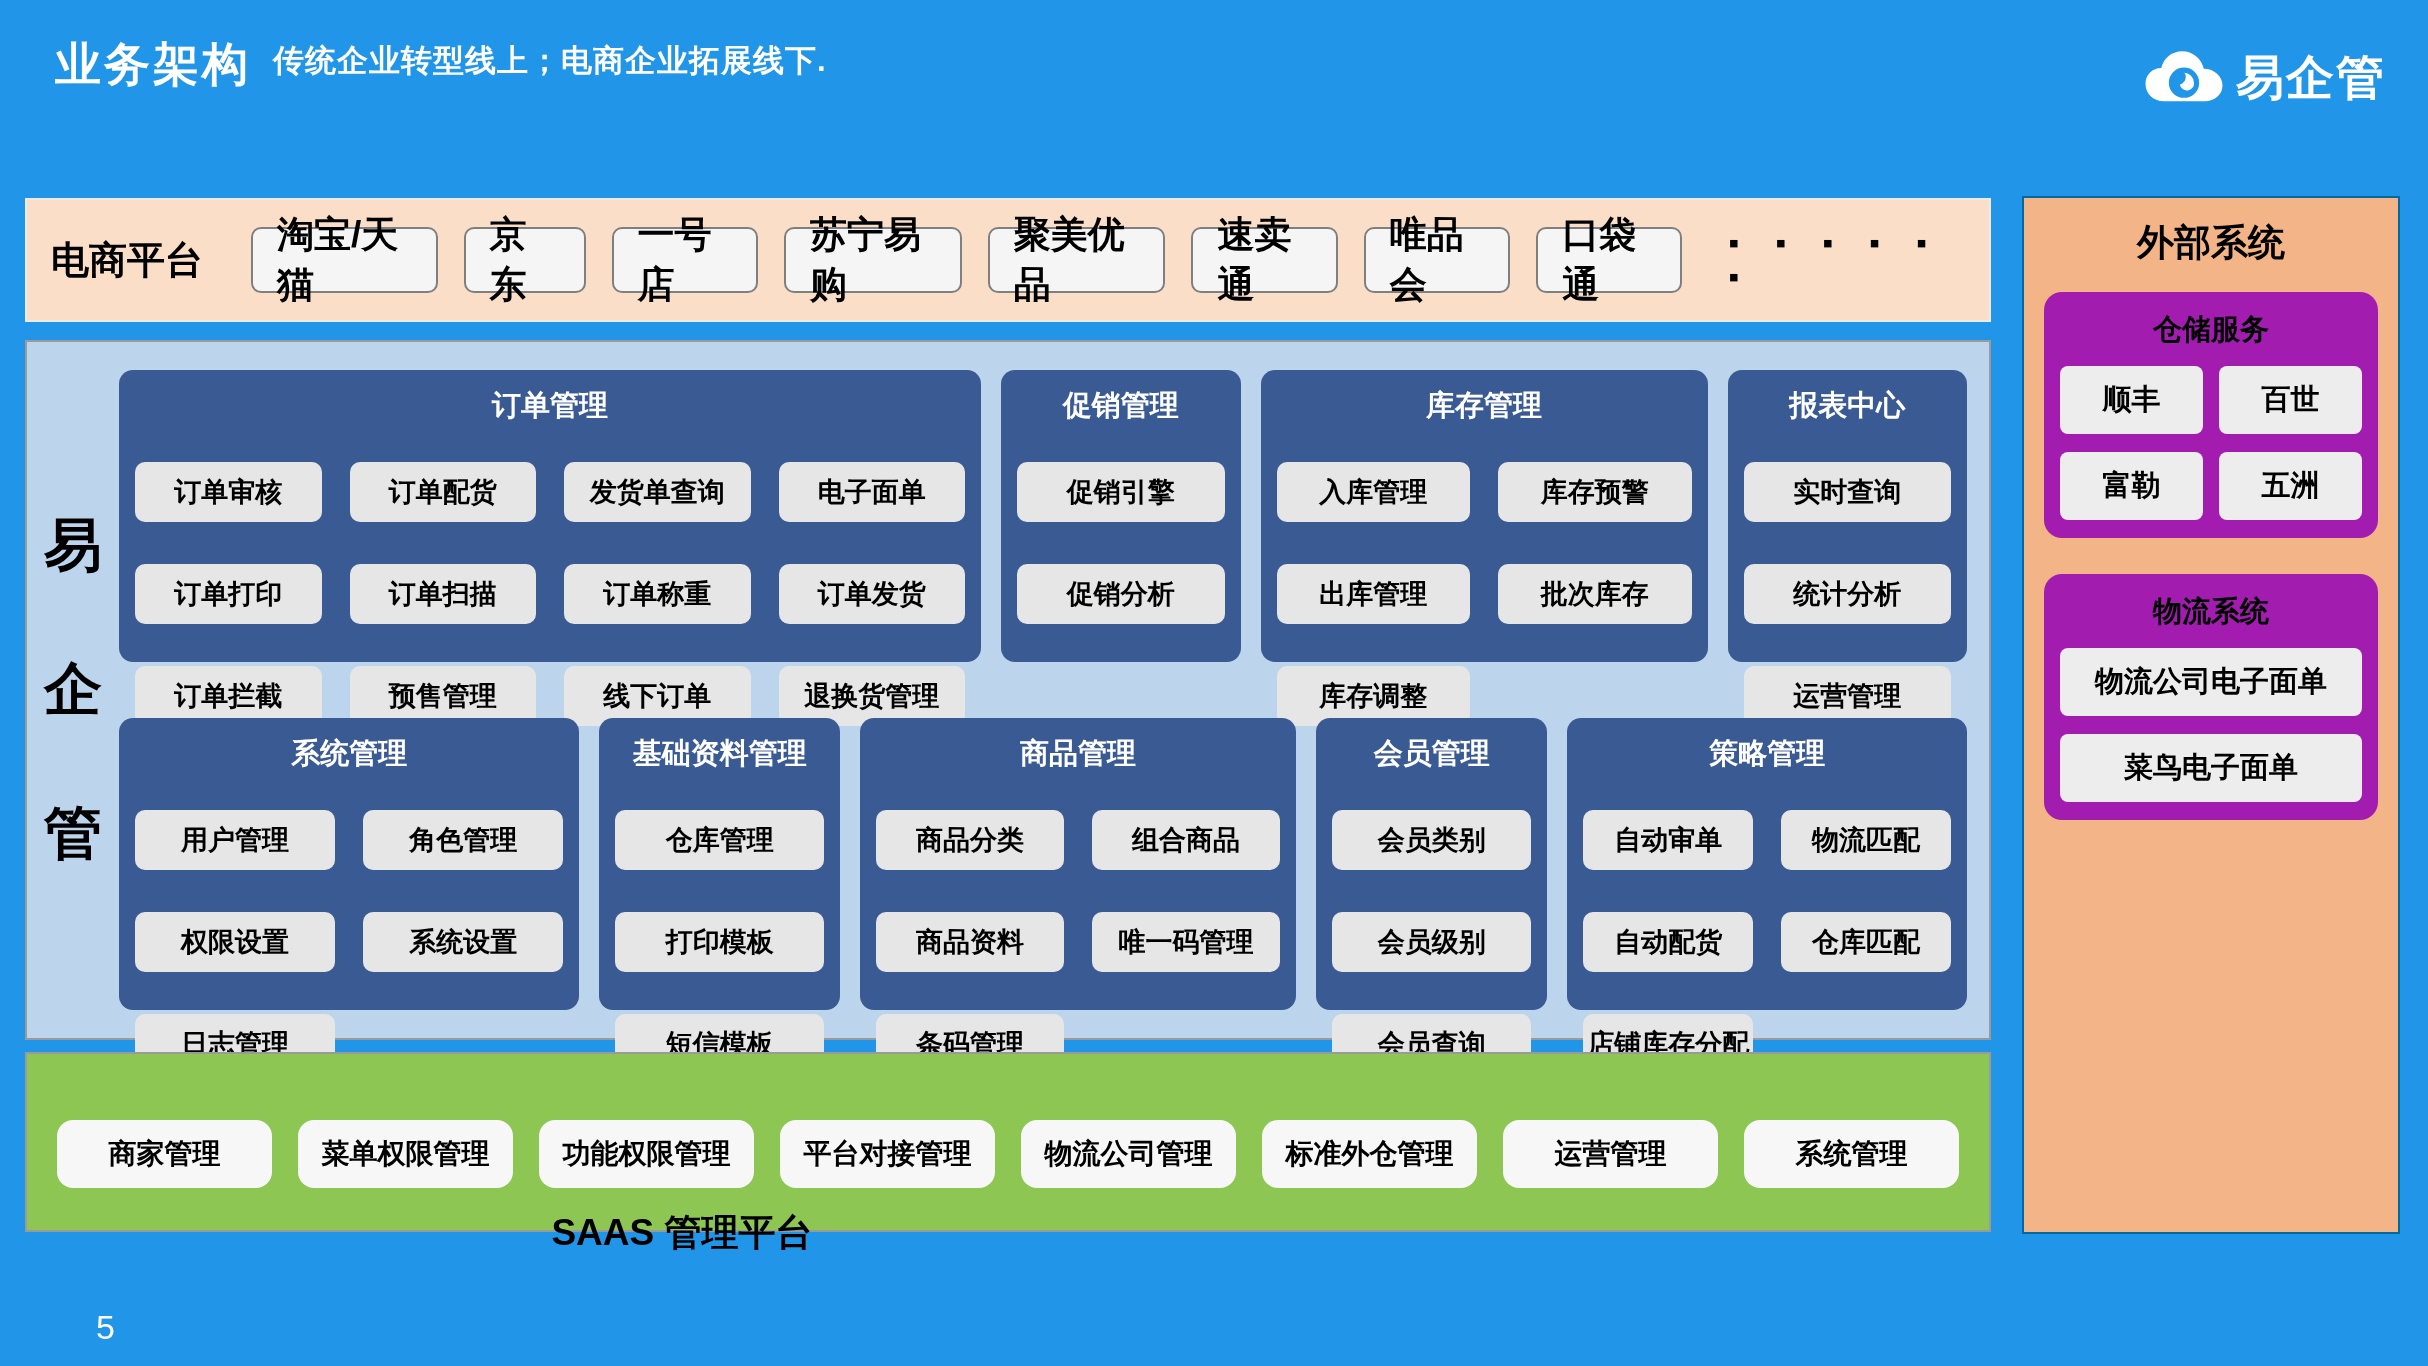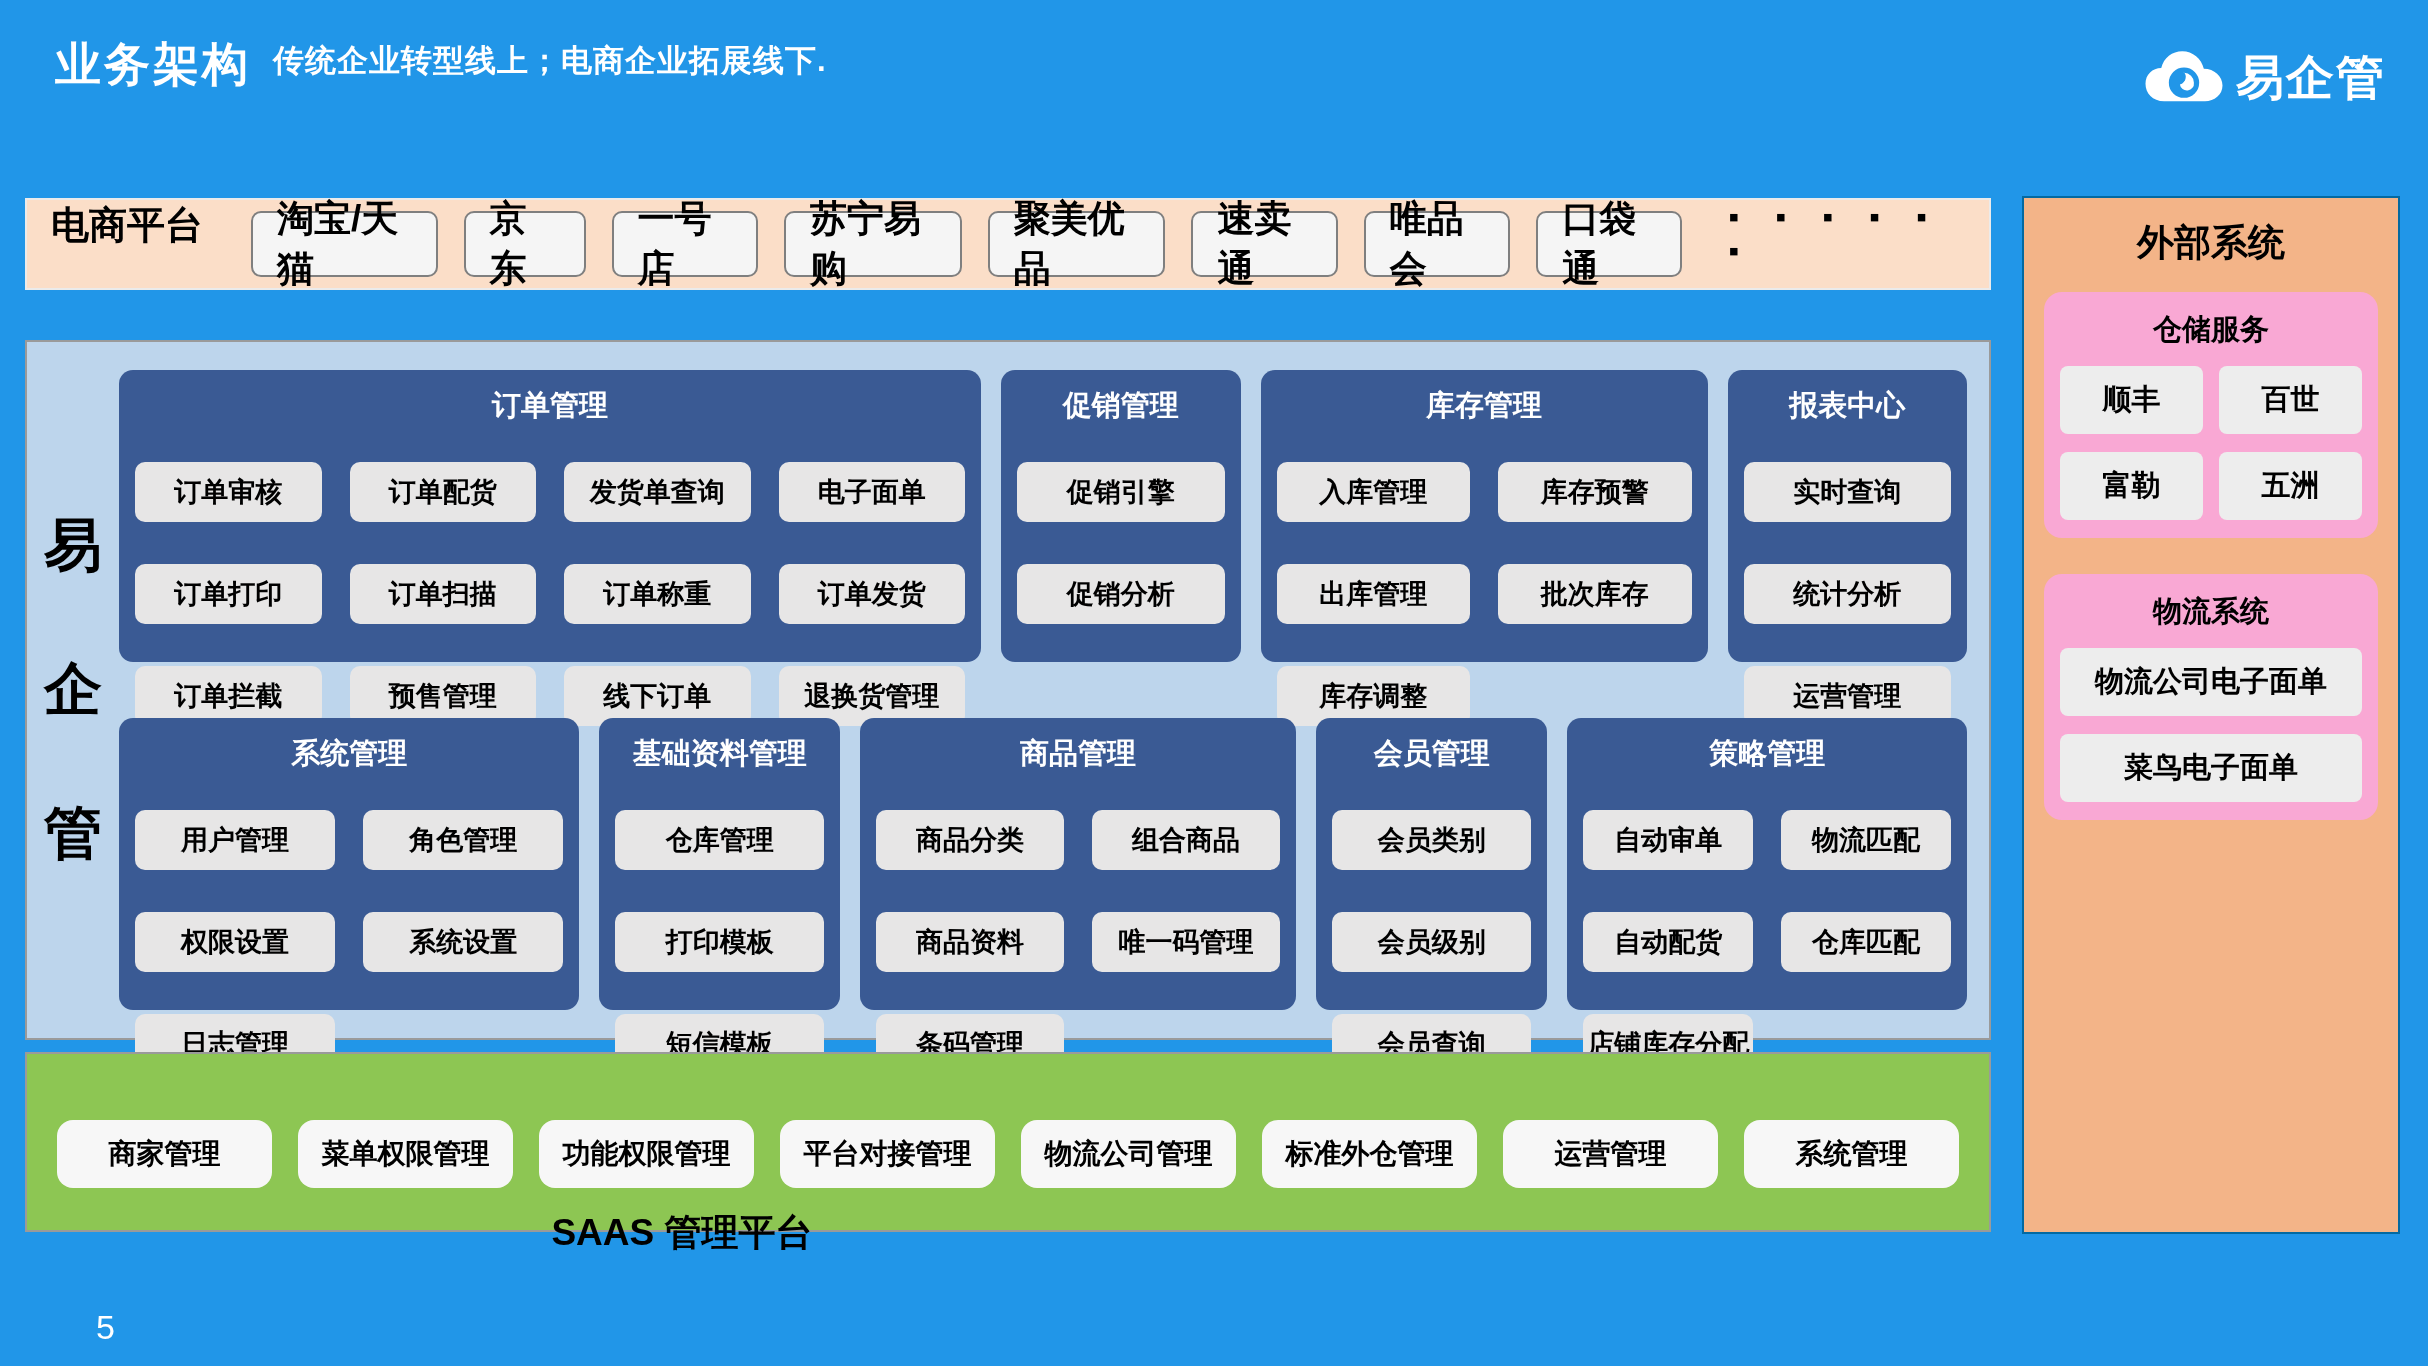--- a/index.html
+++ b/index.html
@@ -10,23 +10,23 @@
     -webkit-font-smoothing:antialiased;
   }
   
   .hdr{position:absolute;left:55px;top:40px;display:flex;align-items:flex-end;color:#fff;}
   .hdr-title{font-size:46px;font-weight:900;letter-spacing:3px;line-height:1;}
   .hdr-sub{font-size:31px;font-weight:700;margin-left:22px;padding-bottom:5px;letter-spacing:1px;}
   .logo{position:absolute;right:42px;top:46px;display:flex;align-items:center;color:#fff;}
   .logo svg{width:84px;height:62px;margin-right:10px;}
   .logo-text{font-size:48px;font-weight:800;letter-spacing:2px;}
   
-  .ecom{position:absolute;left:25px;top:198px;width:1966px;height:92px;
+  .ecom{position:absolute;left:25px;top:198px;width:1966px;height:124px;
     background:#fbdec8;border:2px solid #ebebeb;box-sizing:border-box;
-    display:flex;padding:0 24px;}
+    display:flex;align-items:center;padding:0 24px;}
   .ecom-label{font-size:38px;font-weight:800;color:#000;width:200px;flex:none;}
   .plat-list{display:flex;gap:26px;align-items:center;}
   .plat-btn{min-width:122px;height:66px;padding:0 24px;background:#f5f5f5;
     border:2px solid #7f7f7f;border-radius:10px;display:flex;align-items:center;
     justify-content:center;font-size:37px;font-weight:700;color:#000;box-sizing:border-box;}
   .ecom-more{font-size:30px;font-weight:900;color:#000;margin-left:46px;letter-spacing:14px;}
   
   .main{position:absolute;left:25px;top:340px;width:1966px;height:700px;
     background:#bdd5ec;border:2px solid #9a9a9a;box-sizing:border-box;
     display:flex;padding:28px 22px 28px 0;}
@@ -45,21 +45,21 @@
     background:#8dc653;border:2px solid #9a9a9a;box-sizing:border-box;
     padding:22px 22px 0;display:flex;flex-direction:column;}
   .saas-btns{display:flex;gap:26px;padding:0 8px;margin-top:44px;}
   .sbtn{flex:1;height:68px;background:#f7f7f7;border-radius:16px;display:flex;
     align-items:center;justify-content:center;font-size:28px;font-weight:700;color:#000;white-space:nowrap;}
   .saas-label{width:66%;text-align:center;font-size:37px;font-weight:800;color:#000;margin-top:20px;}
   
   .side{position:absolute;left:2022px;top:196px;width:378px;height:1038px;
     background:#f3b488;border:2px solid #0369a1;box-sizing:border-box;padding:14px 20px;}
   .side-title{text-align:center;font-size:37px;font-weight:800;color:#000;margin:6px 0 24px;}
-  .sgroup{background:#f9a8d4;border-radius:18px;padding:10px 16px 18px;margin-bottom:36px;}
+  .sgroup{background:#a21caf;border-radius:18px;padding:10px 16px 18px;margin-bottom:36px;}
   .sgroup-title{text-align:center;font-size:29px;font-weight:600;color:#000;padding:8px 0 16px;}
   .sgrid{display:grid;gap:18px 16px;}
   .sbbtn{background:#ededed;border-radius:8px;height:68px;display:flex;align-items:center;
     justify-content:center;font-size:29px;font-weight:700;color:#000;white-space:nowrap;}
   
   .pagenum{position:absolute;left:96px;top:1308px;font-size:34px;color:#fff;font-weight:500;}
 </style>
 </head>
 <body>
 

